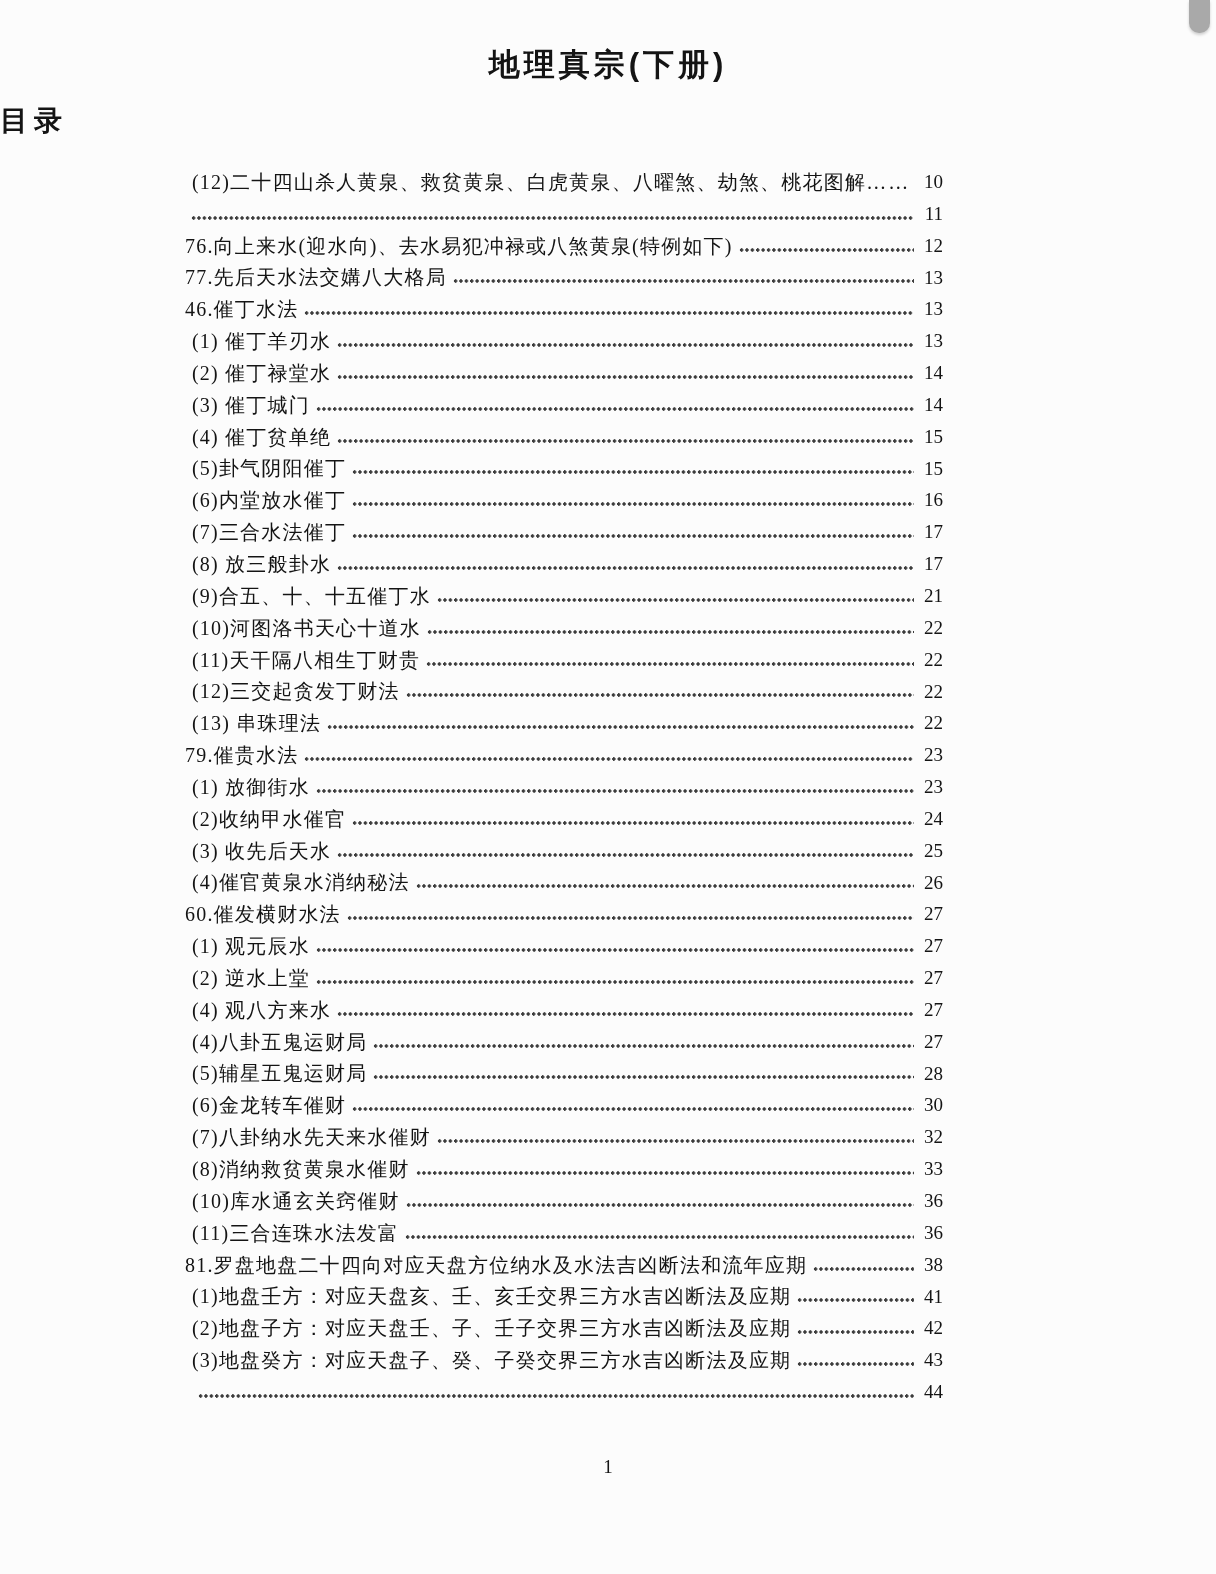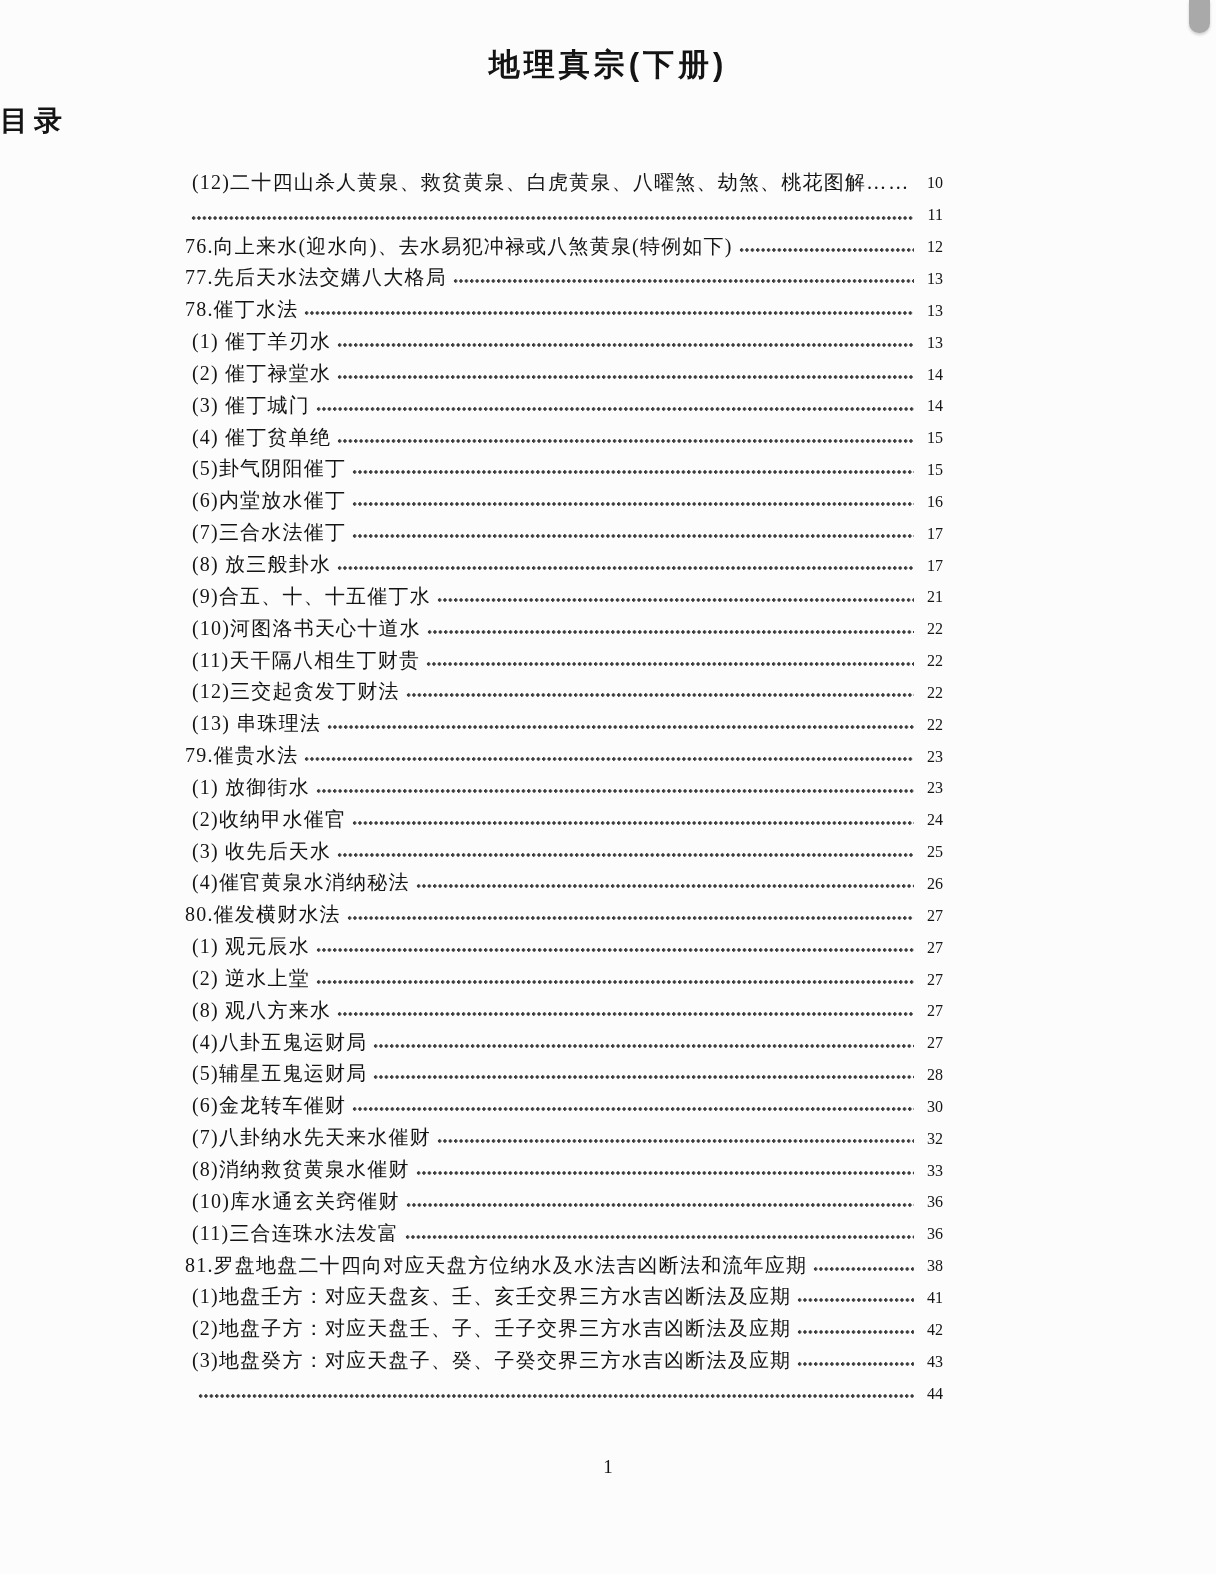--- a/index.html
+++ b/index.html
@@ -58,21 +58,21 @@
   }
   .leader-ellipsis {
     flex: 1 1 auto;
     font-size: 20px;
     line-height: 1.15;
     letter-spacing: 2px;
     white-space: nowrap;
     overflow: hidden;
   }
   .toc-page {
-    font-size: 16px;
+    font-size: 19px;
     line-height: 1.15;
     min-width: 26px;
     text-align: right;
     position: relative;
     top: -1px;
   }
   .footer-page-number {
     margin-top: 52px;
     text-align: center;
     font-size: 19px;
@@ -109,21 +109,21 @@
     <span class="toc-label">76.向上来水(迎水向)、去水易犯冲禄或八煞黄泉(特例如下)</span>
     <span class="leader-dots"></span>
     <span class="toc-page">12</span>
   </div>
       <div class="toc-row main">
     <span class="toc-label">77.先后天水法交媾八大格局</span>
     <span class="leader-dots"></span>
     <span class="toc-page">13</span>
   </div>
       <div class="toc-row main">
-    <span class="toc-label">78.催丁水法</span>
+    <span class="toc-label">46.催丁水法</span>
     <span class="leader-dots"></span>
     <span class="toc-page">13</span>
   </div>
       <div class="toc-row sub">
     <span class="toc-label">(1) 催丁羊刃水</span>
     <span class="leader-dots"></span>
     <span class="toc-page">13</span>
   </div>
       <div class="toc-row sub">
     <span class="toc-label">(2) 催丁禄堂水</span>
@@ -204,36 +204,36 @@
     <span class="toc-label">(3) 收先后天水</span>
     <span class="leader-dots"></span>
     <span class="toc-page">25</span>
   </div>
       <div class="toc-row sub">
     <span class="toc-label">(4)催官黄泉水消纳秘法</span>
     <span class="leader-dots"></span>
     <span class="toc-page">26</span>
   </div>
       <div class="toc-row main">
-    <span class="toc-label">80.催发横财水法</span>
+    <span class="toc-label">60.催发横财水法</span>
     <span class="leader-dots"></span>
     <span class="toc-page">27</span>
   </div>
       <div class="toc-row sub">
     <span class="toc-label">(1) 观元辰水</span>
     <span class="leader-dots"></span>
     <span class="toc-page">27</span>
   </div>
       <div class="toc-row sub">
     <span class="toc-label">(2) 逆水上堂</span>
     <span class="leader-dots"></span>
     <span class="toc-page">27</span>
   </div>
       <div class="toc-row sub">
-    <span class="toc-label">(8) 观八方来水</span>
+    <span class="toc-label">(4) 观八方来水</span>
     <span class="leader-dots"></span>
     <span class="toc-page">27</span>
   </div>
       <div class="toc-row sub">
     <span class="toc-label">(4)八卦五鬼运财局</span>
     <span class="leader-dots"></span>
     <span class="toc-page">27</span>
   </div>
       <div class="toc-row sub">
     <span class="toc-label">(5)辅星五鬼运财局</span>

